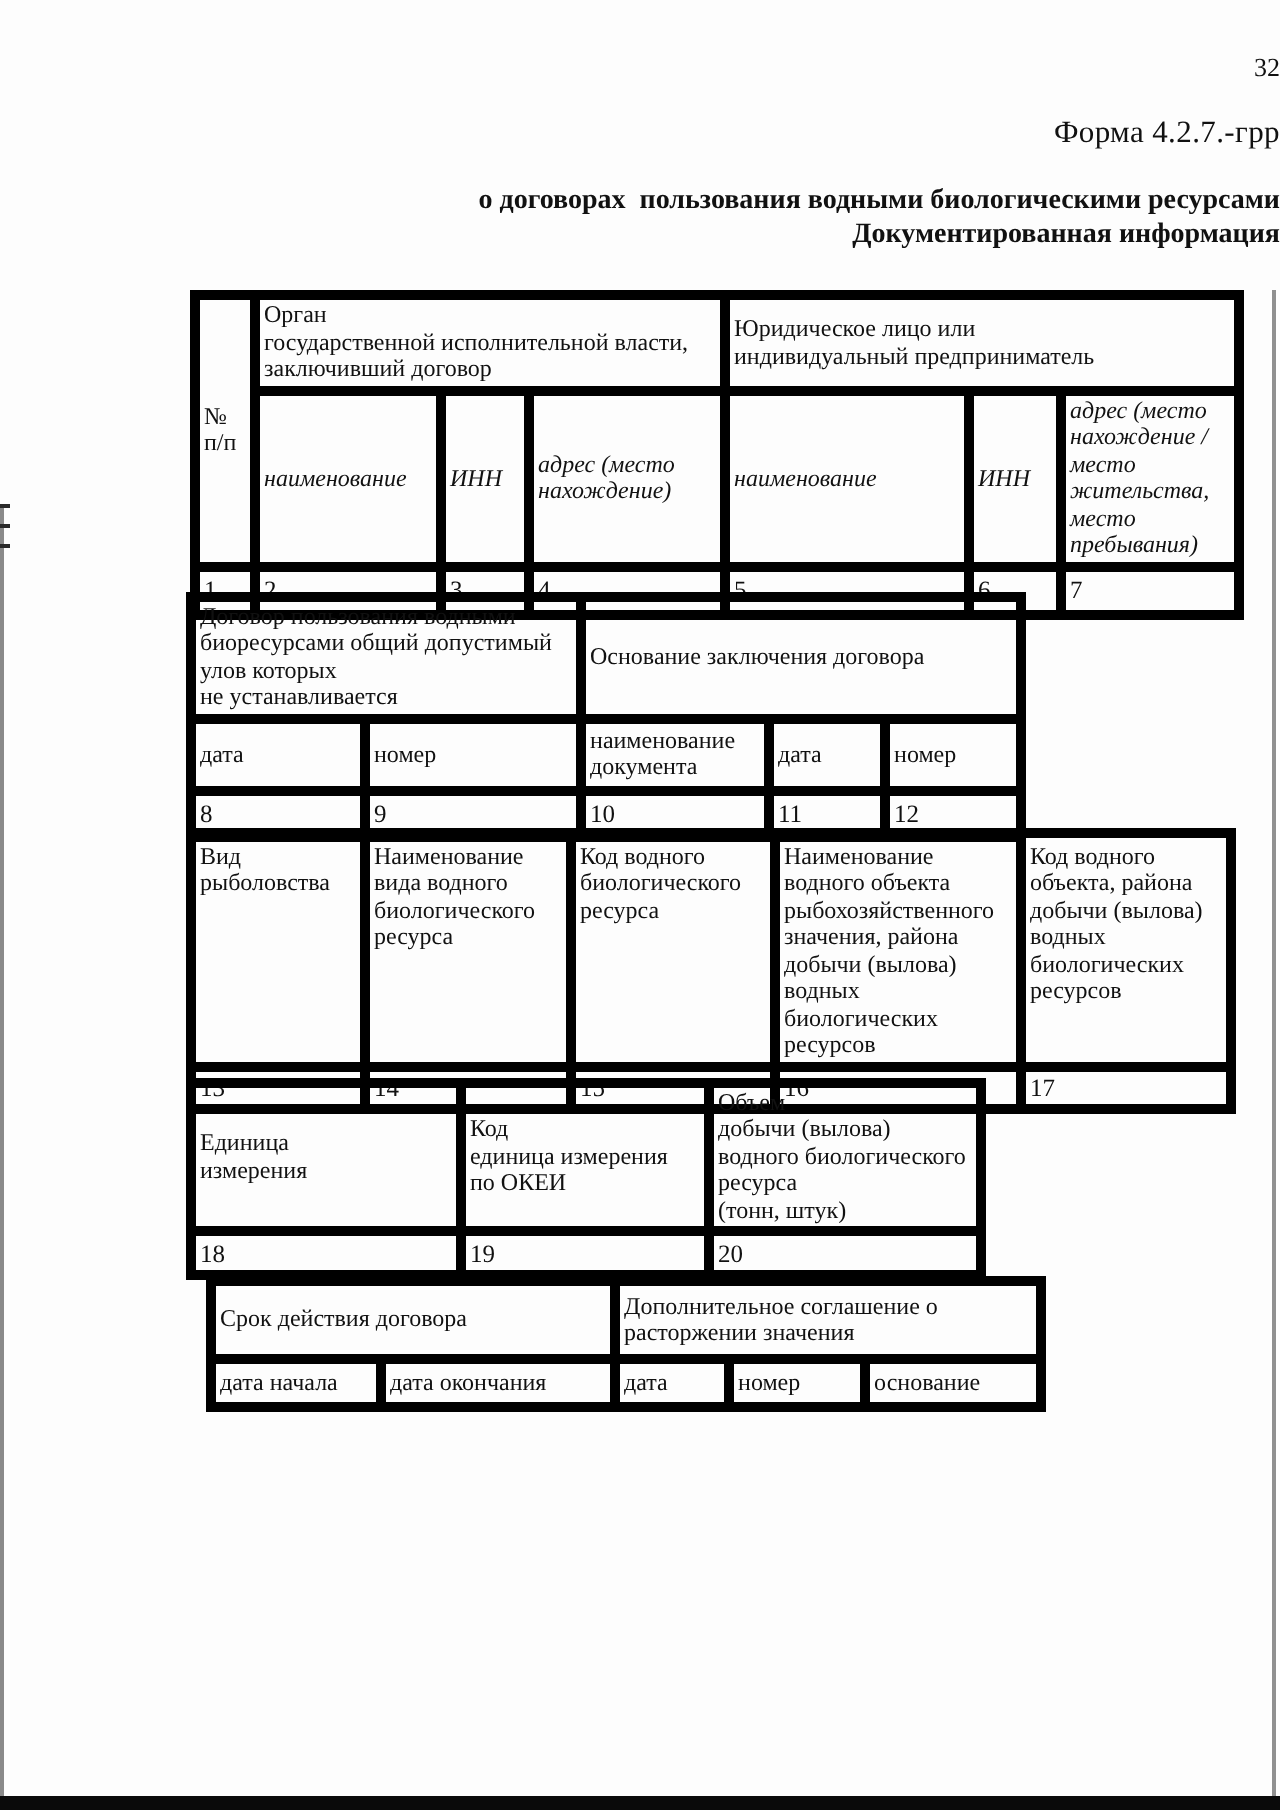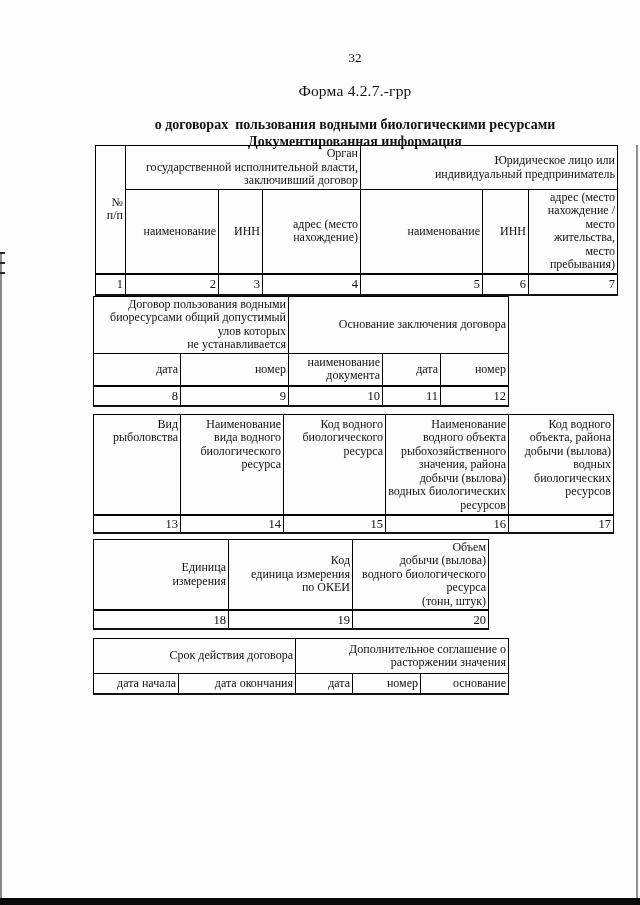--- a/index.html
+++ b/index.html
@@ -1,43 +1,43 @@
 <!DOCTYPE html>
 <html><head>
 <meta charset="utf-8">
 <style>
   html,body { margin:0; padding:0; background:#e8e8e8; }
   .page {
     position:relative; width:640px; height:905px; margin:0 auto;
     background:#fdfdfd; overflow:hidden;
     font-family:"Liberation Serif", serif; color:#111;
   }
-  .centered-line { position:absolute; left:70px; width:570px; text-align:center;margin-top:24px; }
+  .centered-line { position:absolute; left:70px; width:570px; text-align:right; }
   .page-number { top:26px; font-size:13px; }
   .form-label  { top:58px; font-size:15.5px; letter-spacing:.2px; }
   .doc-title   { top:92px; font-size:14px; font-weight:bold; line-height:17px; }
   .doc-title div { white-space:pre; }
 
   table { position:absolute; border-collapse:collapse; table-layout:fixed; background:transparent; }
   td {
-    border:1px solid #000000; text-align:right; vertical-align:middle;
+    border:5px solid #000000; text-align:left; vertical-align:middle;
     padding:1px 2px; font-size:12px; line-height:1.12; white-space:pre-line;
     overflow:hidden;
   }
   table { border:1.5px solid #111; border-bottom-width:2px; }
   tr.nums td { border-top-width:2px; font-size:12.5px; }
 
   #t1 { left:95px;  top:145px; width:522px; }
   #t2 { left:93px;  top:296px; width:415px; }
   #t3 { left:93px;  top:414px; width:520px; }
   #t4 { left:93px;  top:539px; width:395px; }
-  #t5 { left:93px;  top:638px; width:415px; }
+  #t5 { left:103px;  top:638px; width:415px; }
 
   #t1 tr.grp td { height:41px; }
-  #t1 tr.sub td { height:76px; }
+  #t1 tr.sub td { height:76px;font-style:italic; }
   #t1 tr.nums td{ height:17px; }
 
   #t2 tr.grp td { height:52px; }
   #t2 tr.sub td { height:29px; }
   #t2 tr.nums td{ height:16px; }
 
   #t3 tr.hdr td { height:95px; vertical-align:top; padding-top:3px; }
   #t3 tr.nums td{ height:14px;margin-top:13px; }
 
   #t4 tr.hdr td { height:65px; }

